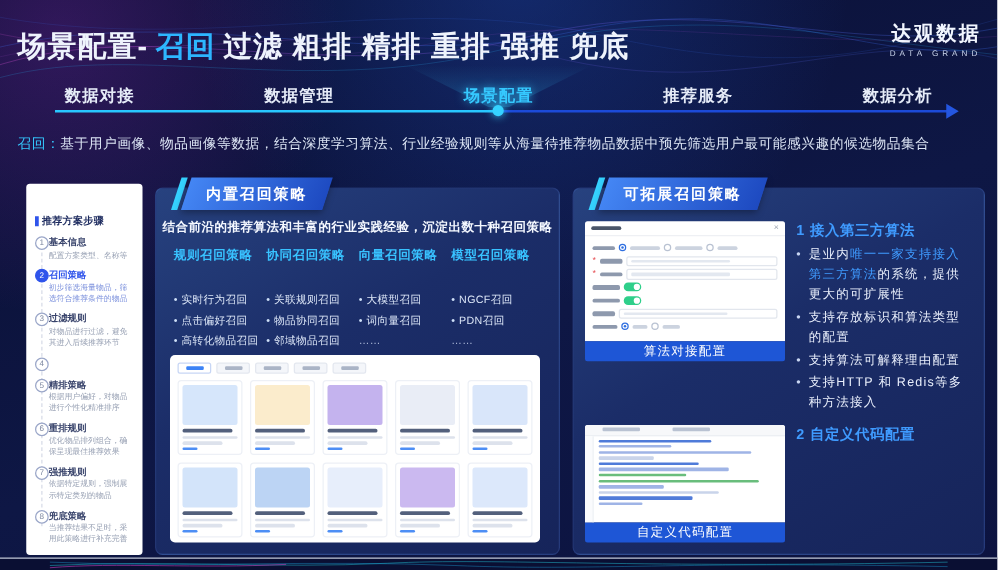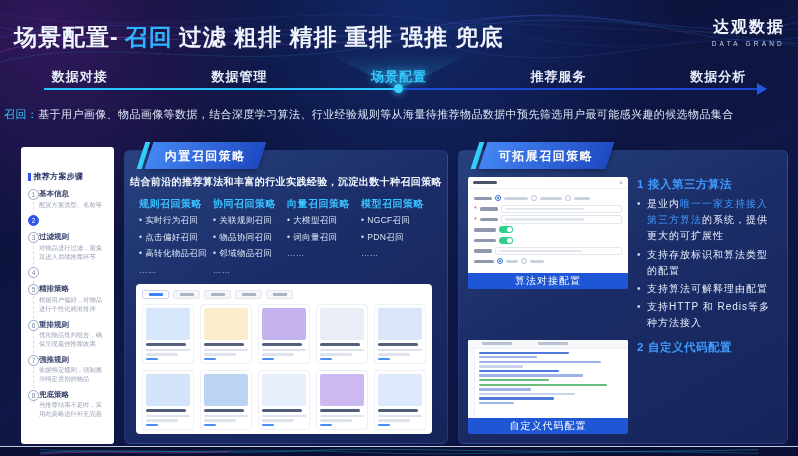--- a/index.html
+++ b/index.html
@@ -31,21 +31,21 @@
   .nav-item{ flex:1; text-align:center; font-size:13px; font-weight:bold; color:#e6ecf8; letter-spacing:1px; cursor:default;}
   .nav-item.active{ color:#35c9ff; text-shadow:0 0 8px rgba(53,201,255,.7); }
   .progress-line{ position:absolute; top:88px; left:44px; width:716px; height:2px;
     background:linear-gradient(90deg,#28c7ff 0%,#28c7ff 49.5%,#1c4ad8 50%,#1c4ad8 100%); }
   .progress-dot{ position:absolute; top:84px; left:394px; width:9px; height:9px; border-radius:50%;
     background:#35d2ff; box-shadow:0 0 7px #35d2ff; }
   .progress-arrow{ position:absolute; top:83px; left:757px; width:0; height:0;
     border-top:6px solid transparent; border-bottom:6px solid transparent; border-left:10px solid #2456e0; }
 
   
-  .desc{ position:absolute; top:107px; left:4px; font-size:11px; letter-spacing:.4px; color:#dde6f5; white-space:nowrap;}
+  .desc{ position:absolute; top:107px; left:14px; font-size:11px; letter-spacing:.4px; color:#dde6f5; white-space:nowrap;}
   .desc .k{ color:#35c9ff; }
 
   
   .sidebar{ position:absolute; left:21px; top:147px; width:93px; height:297px;
     background:#ffffff; border-radius:3px; padding:8px 7px; }
   .sb-title{ display:flex; align-items:center; font-size:8px; font-weight:bold; color:#1c2a5e; margin-bottom:7px; letter-spacing:.3px;margin-top:16px;}
   .sb-title::before{ content:''; width:2.5px; height:8px; background:#2f54eb; margin-right:3px; }
   .steps{ position:relative; }
   .steps::before{ content:''; position:absolute; left:5px; top:8px; bottom:16px; border-left:1px dashed #d7dce8; }
   .step{ display:flex; gap:0; margin-bottom:6px; position:relative; }
@@ -67,21 +67,21 @@
   .badge{ position:absolute; top:-9px; left:16px; display:flex; }
   .badge-slash{ width:5px; background:#35d2ff; transform:skewX(-18deg); margin-right:3px; }
   .badge-box{ background:linear-gradient(100deg,#4486f4,#1d49c0); transform:skewX(-18deg);
     padding:4px 16px; box-shadow:0 2px 6px rgba(0,0,0,.35); }
   .badge-box span{ display:inline-block; transform:skewX(18deg); font-size:12px; font-weight:bold; color:#fff; letter-spacing:1.5px; }
 
   
   .intro{ margin-top:24px; text-align:center; font-size:10px; font-weight:bold; color:#f4f8ff; letter-spacing:.4px; white-space:nowrap; }
   .cols{ display:flex; margin:8px 12px 0 14px; }
   .scol{ flex:1; }
-  .scol-title{ font-size:10px; font-weight:bold; color:#38c2ff; letter-spacing:.5px; margin-bottom:1px; }
+  .scol-title{ font-size:10px; font-weight:bold; color:#38c2ff; letter-spacing:.5px; margin-bottom:20px; }
   .scol ul{ list-style:none; }
   .scol li{ font-size:8.5px; color:#dde7f8; line-height:1.95; letter-spacing:.3px; }
   .scol li::before{ content:'•'; margin-right:3px; color:#cfe0f8; }
   .scol li.more::before{ content:''; margin:0; }
   .scol li.more{ color:#aebbda; }
 
   
   .gallery{ position:absolute; left:11px; top:133px; width:296px; height:150px;
     background:#fff; border-radius:4px; padding:6px; overflow:hidden; }
   .gtabs{ display:flex; gap:4px; margin-bottom:5px; }
@@ -191,20 +191,24 @@
     <div class="steps">
       <div class="step">
         <div class="step-num">1</div>
         <div class="step-body">
             <div class="step-title">基本信息</div>
         <div class="step-desc">配置方案类型、名称等</div>
           </div>
       </div>
       <div class="step active">
         <div class="step-num">2</div>
+        <div class="step-body">
+            <div class="step-title">召回策略</div>
+        <div class="step-desc">初步筛选海量物品，筛选符合推荐条件的物品</div>
+          </div>
       </div>
       <div class="step">
         <div class="step-num">3</div>
         <div class="step-body">
             <div class="step-title">过滤规则</div>
         <div class="step-desc">对物品进行过滤，避免其进入后续推荐环节</div>
           </div>
       </div>
       <div class="step">
         <div class="step-num">4</div>

